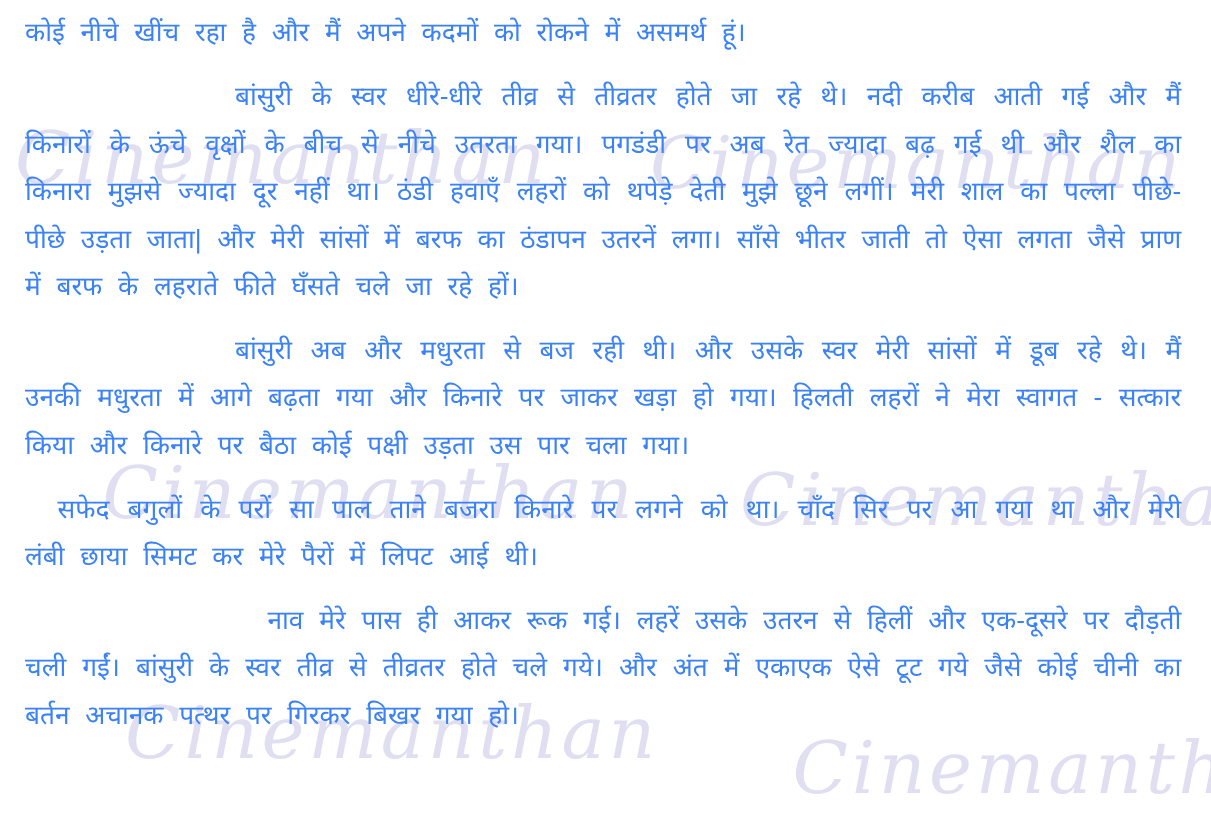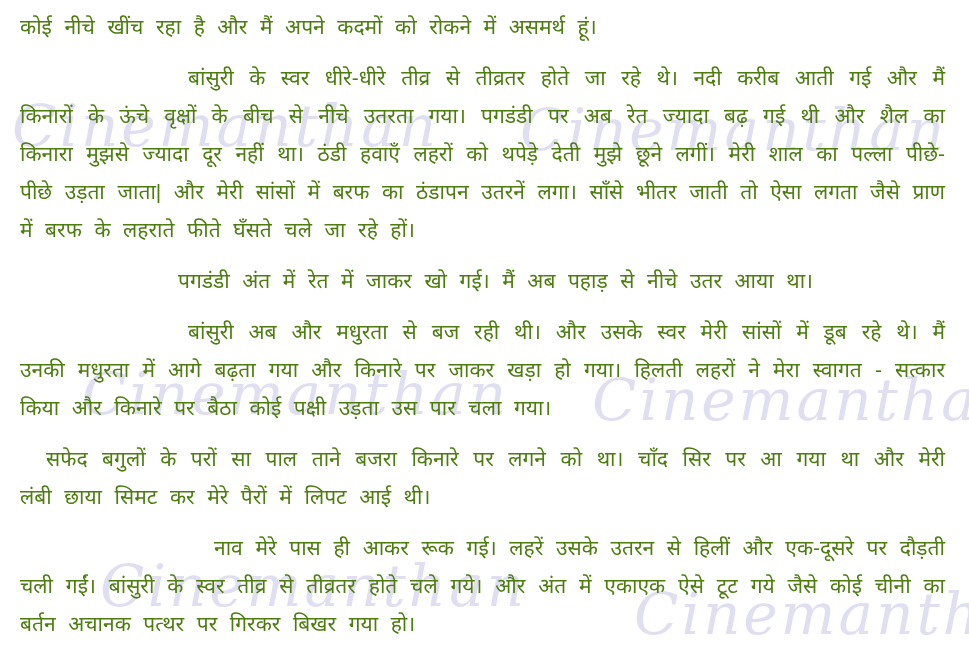--- a/index.html
+++ b/index.html
@@ -23,21 +23,21 @@
     z-index: 1;
   }
   .text-layer {
     position: relative;
     z-index: 2;
   }
   .para {
     margin: 0 0 13px 0;
     font-size: 21px;
     line-height: 38px;
-    color: #4d7c0f;
+    color: #3b82f6;
     text-align: justify;
     word-spacing: 0.32em;
   }
   .indent-none  { text-indent: 0; }
   .indent-lg    { text-indent: 168px; }
   .indent-p3    { text-indent: 158px; }
   .indent-sm    { text-indent: 26px; }
   .indent-xl    { text-indent: 194px; }
 
   
@@ -74,18 +74,17 @@
   <span class="wm wm-2a">Cinemanthan</span>
   <span class="wm wm-2b">Cinemanthan</span>
   <span class="wm wm-3a">Cinemanthan</span>
   <span class="wm wm-3b">Cinemanthan</span>
 </div>
 
 <div class="page">
   <div class="text-layer">
     <p class="para indent-none">कोई नीचे खींच रहा है और मैं अपने कदमों को रोकने में असमर्थ हूं।</p>
     <p class="para indent-lg">बांसुरी के स्वर धीरे-धीरे तीव्र से तीव्रतर होते जा रहे थे। नदी करीब आती गई और मैं किनारों के ऊंचे वृक्षों के बीच से नीचे उतरता गया। पगडंडी पर अब रेत ज्यादा बढ़ गई थी और शैल का किनारा मुझसे ज्यादा दूर नहीं था। ठंडी हवाएँ लहरों को थपेड़े देती मुझे छूने लगीं। मेरी शाल का पल्ला पीछे-पीछे उड़ता जाता| और मेरी सांसों में बरफ का ठंडापन उतरनें लगा। साँसे भीतर जाती तो ऐसा लगता जैसे प्राण में बरफ के लहराते फीते घँसते चले जा रहे हों।</p>
-    <p class="para indent-p3">पगडंडी अंत में रेत में जाकर खो गई। मैं अब पहाड़ से नीचे उतर आया था।</p>
     <p class="para indent-lg">बांसुरी अब और मधुरता से बज रही थी। और उसके स्वर मेरी सांसों में डूब रहे थे। मैं उनकी मधुरता में आगे बढ़ता गया और किनारे पर जाकर खड़ा हो गया। हिलती लहरों ने मेरा स्वागत - सत्कार किया और किनारे पर बैठा कोई पक्षी उड़ता उस पार चला गया।</p>
     <p class="para indent-sm">सफेद बगुलों के परों सा पाल ताने बजरा किनारे पर लगने को था। चाँद सिर पर आ गया था और मेरी लंबी छाया सिमट कर मेरे पैरों में लिपट आई थी।</p>
     <p class="para indent-xl">नाव मेरे पास ही आकर रूक गई। लहरें उसके उतरन से हिलीं और एक-दूसरे पर दौड़ती चली गईं। बांसुरी के स्वर तीव्र से तीव्रतर होते चले गये। और अंत में एकाएक ऐसे टूट गये जैसे कोई चीनी का बर्तन अचानक पत्थर पर गिरकर बिखर गया हो।</p>
   </div>
 </div>
 
 </body></html>

